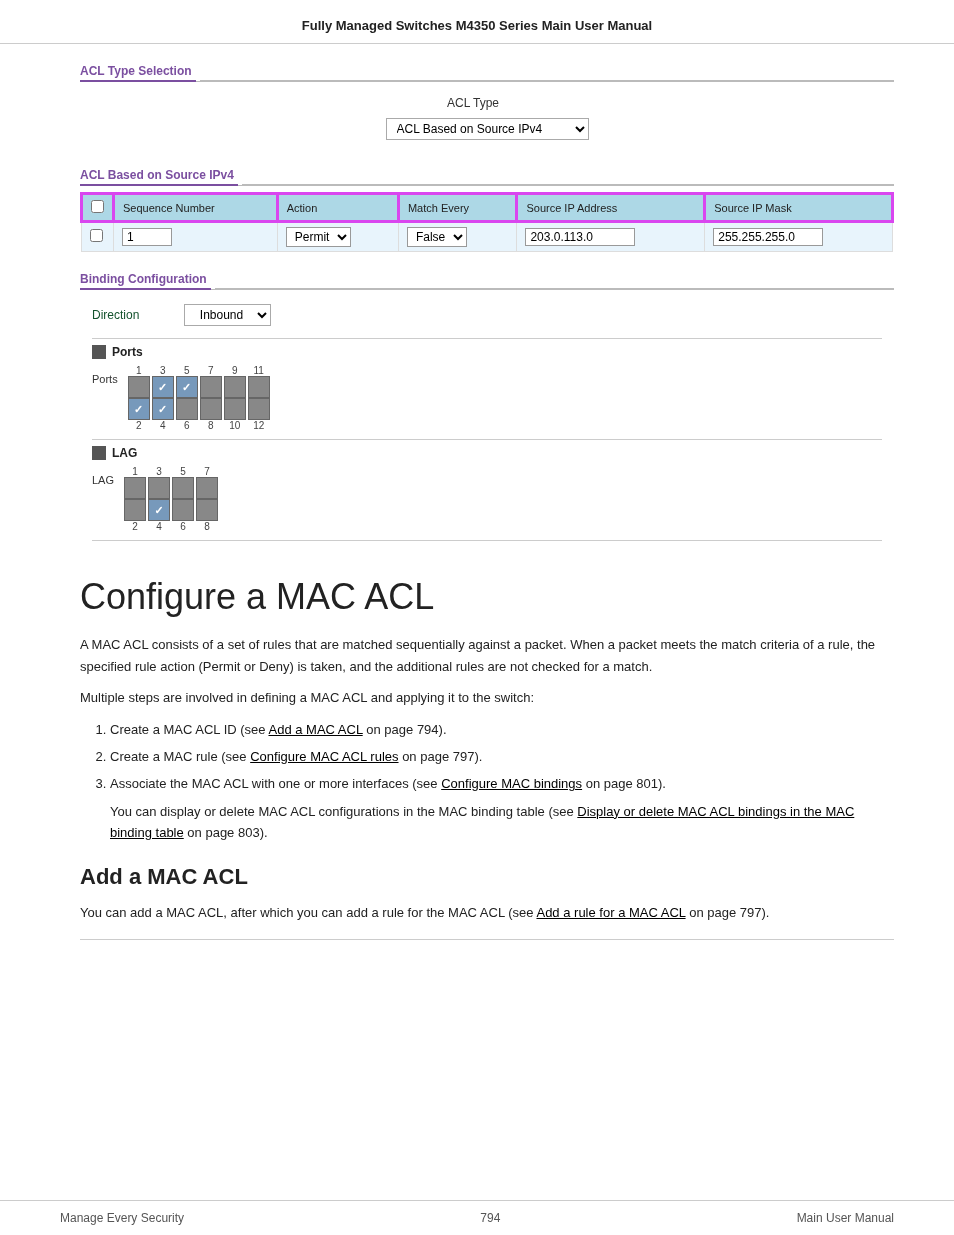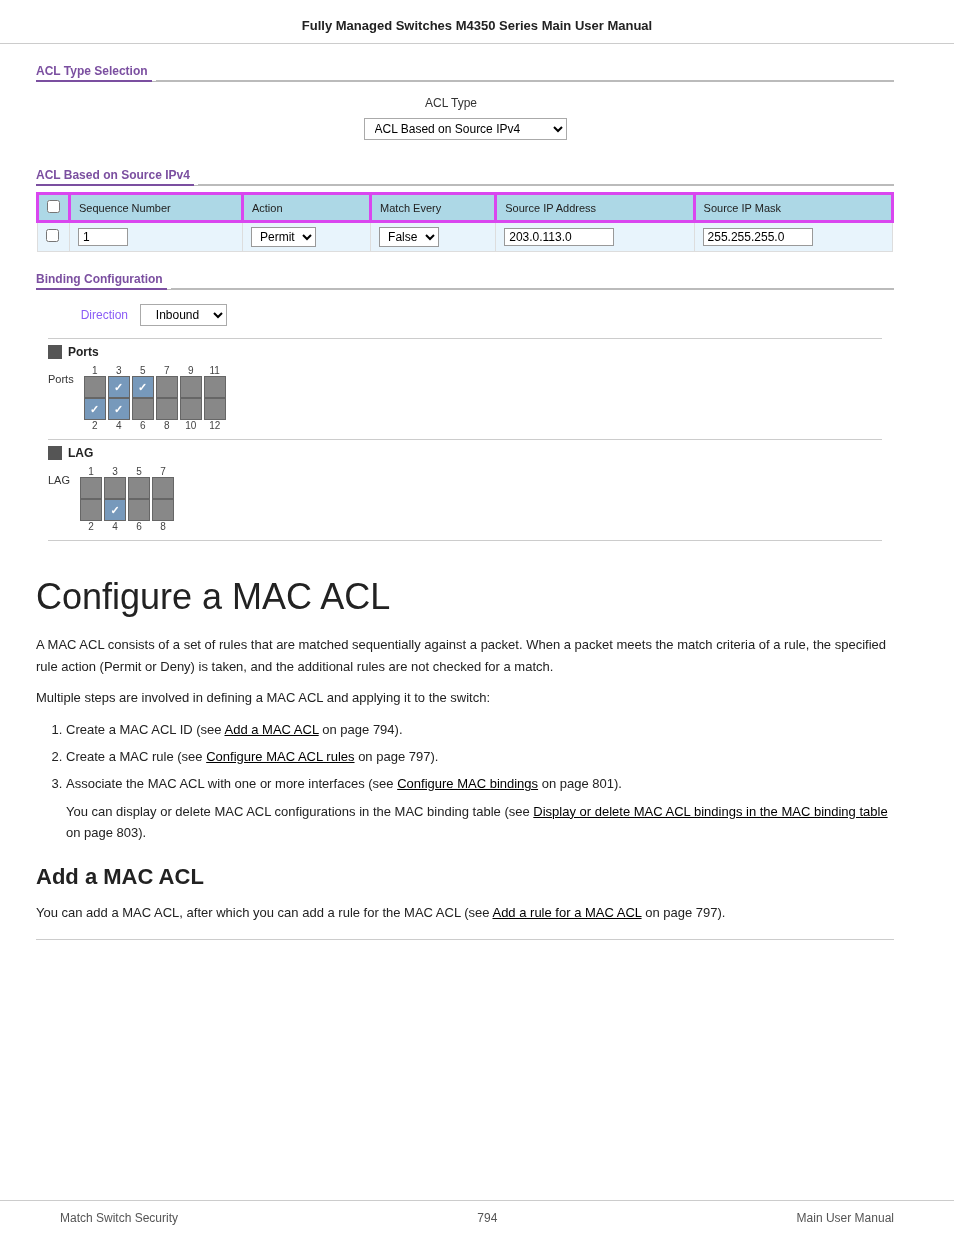--- a/index.html
+++ b/index.html
@@ -15,21 +15,21 @@
 
     .page-header {
       text-align: center;
       font-weight: bold;
       font-size: 13px;
       padding: 18px 60px 10px 60px;
       border-bottom: 1px solid #ccc;
     }
 
     .page-content {
-      padding: 20px 60px 30px 36px;
+      padding: 20px 60px 30px 80px;
     }
 
     .field-row {
       display: flex;
       align-items: center;
       padding: 8px 12px;
       gap: 8px;
       flex-direction: column;
     }
 
@@ -107,23 +107,22 @@
 
     .direction-row {
       display: flex;
       align-items: center;
       padding: 8px 12px;
       gap: 12px;
     }
 
     .direction-label {
       font-size: 12px;
-      color: #8b5cf6;
+      color: #14532d;
       min-width: 80px;
-      text-align: right;
     }
 
     .direction-select {
       border: 1px solid #aaa;
       font-size: 12px;
       padding: 2px 6px;
       background: #fff;
       text-align: center;
     }
 
@@ -538,17 +537,17 @@
     <h2 class="section-heading-medium">Add a MAC ACL</h2>
 
     <p class="body-text">
       <span>You can add a MAC ACL, after which you can add a rule for the MAC ACL (see </span><span class="link-text">Add a rule for a MAC ACL</span><span> on page 797).</span>
     </p>
 
     <hr class="full-divider" style="margin-top:16px;">
   </div>
 
   <div class="page-footer">
-    <span>Match Switch Security</span>
+    <span>Manage Every Security</span>
     <span class="page-number">794</span>
     <span>Main User Manual</span>
   </div>
 </div>
 
 </body></html>

